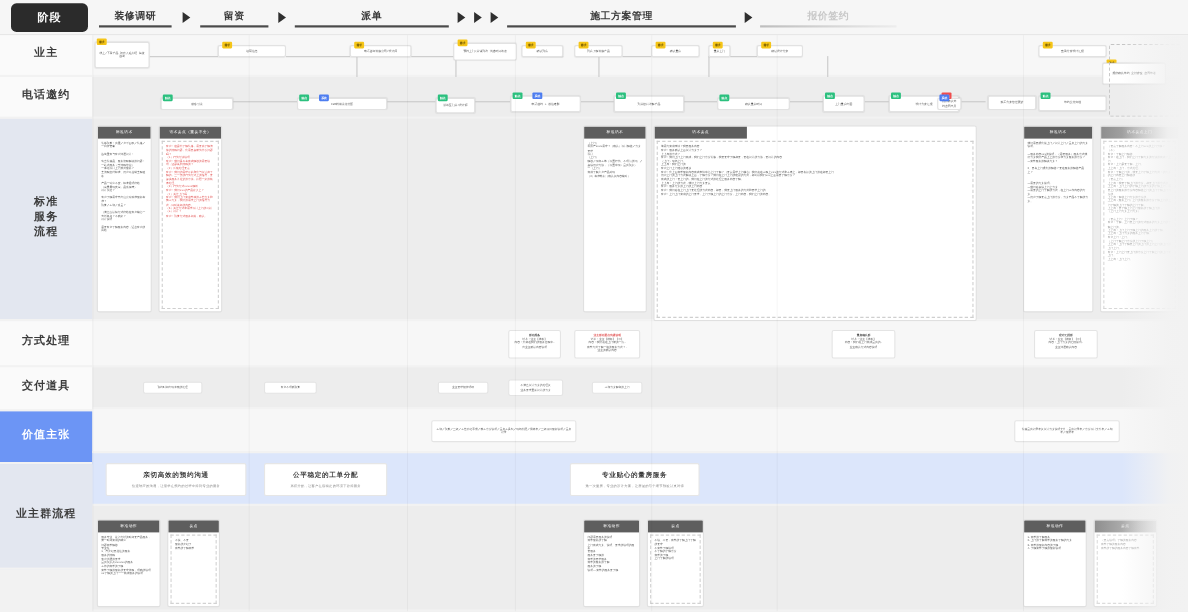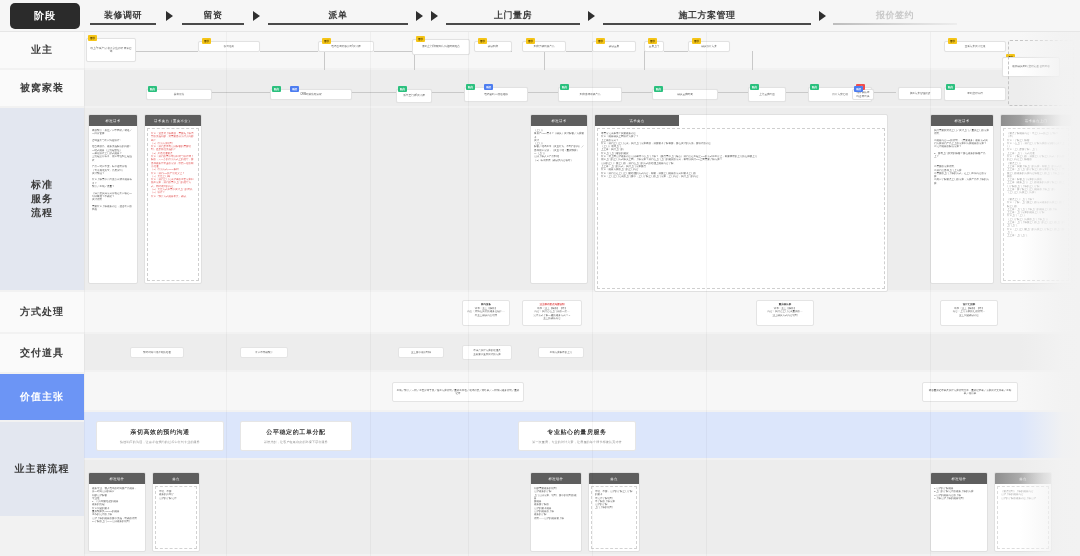--- a/index.html
+++ b/index.html
@@ -7,20 +7,21 @@
     margin: 0; padding: 0;
     width: 1080px; height: 556px;
     overflow: hidden;
     background: #f2f2f2;
     font-family: "Liberation Sans", "DejaVu Sans", sans-serif;
   }
   #board {
     position: relative;
     width: 1080px; height: 556px;
     background: #f2f2f2;
+    font-family: Liberation Mono, monospace;
   }
 
   
   .header {
     position: absolute; left: 0; top: 0;
     width: 1080px; height: 32px;
     background: #f6f6f6;
     border-bottom: 1px solid #e6e6e6;
     display: flex; align-items: center;
   }
@@ -216,47 +217,41 @@
     <div class="stage-cell" style="width:148px">
       <div class="stage-bar" style="width:140px">
         <div class="lbl">派单</div>
         <div class="rule"></div>
       </div>
     </div>
     <div class="arrow"></div>
 
     <div class="arrow"></div>
 
-    <div class="stage-cell" style="width:142px">
-      <div class="stage-bar" style="width:134px">
-        <div class="lbl">上门量房</div>
-        <div class="rule"></div>
-      </div>
-    </div>
     <div class="arrow"></div>
 
     <div class="stage-cell" style="width:216px">
       <div class="stage-bar" style="width:208px">
         <div class="lbl">施工方案管理</div>
         <div class="rule"></div>
       </div>
     </div>
     <div class="arrow"></div>
 
     <div class="stage-cell" style="width:130px">
       <div class="stage-bar faded" style="width:124px">
         <div class="lbl">报价签约</div>
         <div class="rule"></div>
       </div>
     </div>
   </div>
 
   <div class="rail">
     <div class="rail-cell" style="height:38px">业主</div>
-    <div class="rail-cell" style="height:38px">被窝家装</div>
+    <div class="rail-cell" style="height:38px">电话邀约</div>
     <div class="rail-cell shaded" style="height:184px">
         <span style="white-space:pre-line">标准
 服务
 流程</span>
       </div>
     <div class="rail-cell" style="height:42px">方式处理</div>
     <div class="rail-cell" style="height:40px">交付道具</div>
     <div class="rail-cell active" style="height:48px">价值主张</div>
     <div class="rail-cell shaded" style="height:96px">业主群流程</div>
   </div>

